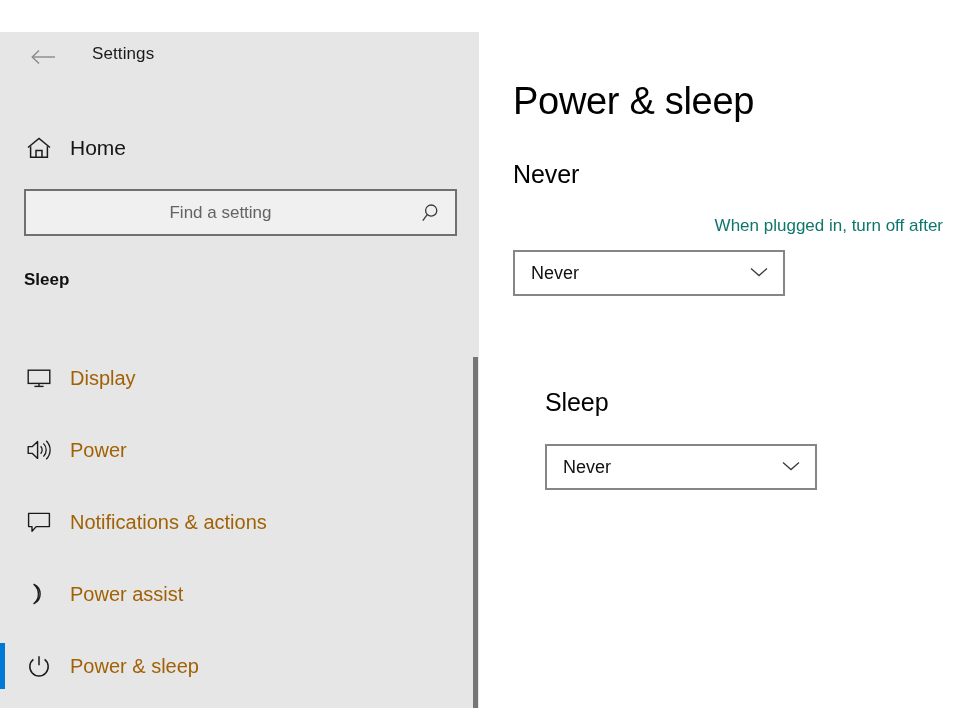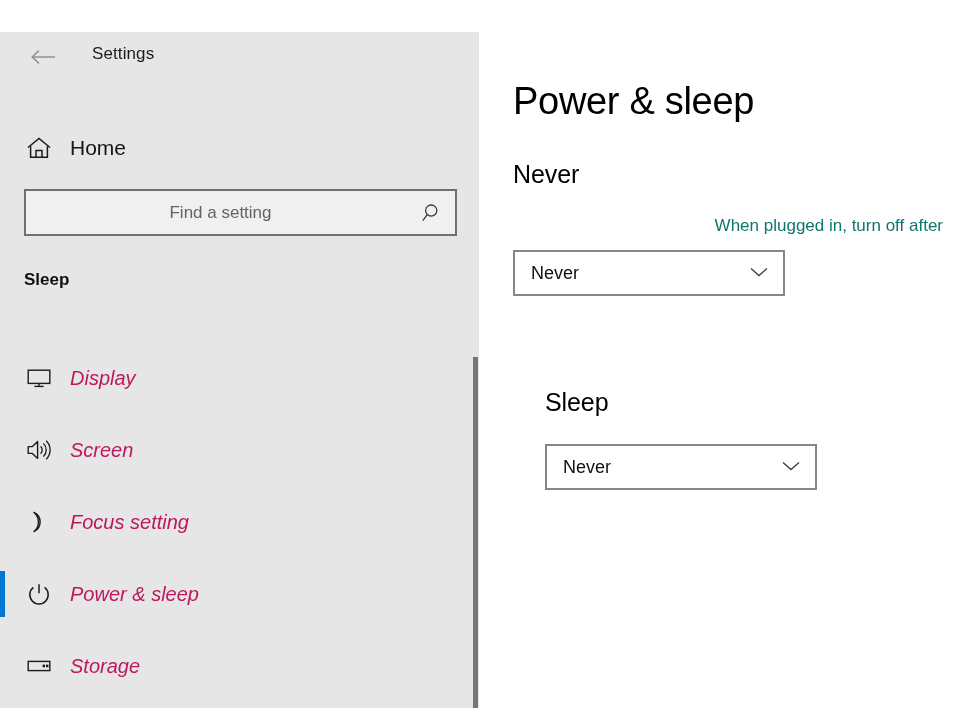--- a/index.html
+++ b/index.html
@@ -164,23 +164,22 @@
     width: 34px;
     margin-left: 22px;
     display: flex;
     align-items: center;
     justify-content: center;
     flex: 0 0 auto;
   }
   .nav-item .nav-label {
     margin-left: 14px;
     font-size: 20px;
-    color: #be185d;
+    color: #a16207;
     white-space: nowrap;
-    font-style: italic;
   }
 
   #sidebar-scrollbar {
     position: absolute;
     left: 473px;
     top: 325px;
     width: 5px;
     height: 383px;
     background: #767676;
   }
@@ -299,32 +298,41 @@
     <div class="nav-item">
       <span class="accent"></span>
       <span class="nav-icon">
         <svg width="26" height="24" viewBox="0 0 26 24">
           <path d="M2.2 8.6 H6.4 L11.6 3.6 V20.4 L6.4 15.4 H2.2 Z" fill="none" stroke="#1b1b1b" stroke-width="1.4" stroke-linejoin="round"></path>
           <path d="M14.6 8.2 A5.4 5.4 0 0 1 14.6 15.8" fill="none" stroke="#1b1b1b" stroke-width="1.3"></path>
           <path d="M17.4 5.4 A9.2 9.2 0 0 1 17.4 18.6" fill="none" stroke="#1b1b1b" stroke-width="1.3"></path>
           <path d="M20.2 2.8 A12.8 12.8 0 0 1 20.2 21.2" fill="none" stroke="#1b1b1b" stroke-width="1.3"></path>
         </svg>
       </span>
-      <span class="nav-label">Screen</span>
-    </div>
-
+      <span class="nav-label">Power</span>
+    </div>
+
+    <div class="nav-item">
+      <span class="accent"></span>
+      <span class="nav-icon">
+        <svg width="26" height="24" viewBox="0 0 26 24">
+          <path d="M2.6 3.4 H23.4 V16.6 H10.2 L6.0 21.2 V16.6 H2.6 Z" fill="none" stroke="#1b1b1b" stroke-width="1.4" stroke-linejoin="round"></path>
+        </svg>
+      </span>
+      <span class="nav-label">Notifications &amp; actions</span>
+    </div>
 
     <div class="nav-item">
       <span class="accent"></span>
       <span class="nav-icon">
         <svg width="26" height="24" viewBox="0 0 26 24">
           <path d="M8.0 2.4 A10.6 10.6 0 0 1 8.0 21.6 A12.6 12.6 0 0 0 8.0 2.4 Z" fill="none" stroke="#1b1b1b" stroke-width="1.4" stroke-linejoin="round"></path>
         </svg>
       </span>
-      <span class="nav-label">Focus setting</span>
+      <span class="nav-label">Power assist</span>
     </div>
 
     <div class="nav-item selected">
       <span class="accent"></span>
       <span class="nav-icon">
         <svg width="26" height="24" viewBox="0 0 26 24">
           <path d="M7.4 5.4 A9.2 9.2 0 1 0 18.6 5.4" fill="none" stroke="#1b1b1b" stroke-width="1.5"></path>
           <line x1="13" y1="2.2" x2="13" y2="11.2" stroke="#1b1b1b" stroke-width="1.5"></line>
         </svg>
       </span>

